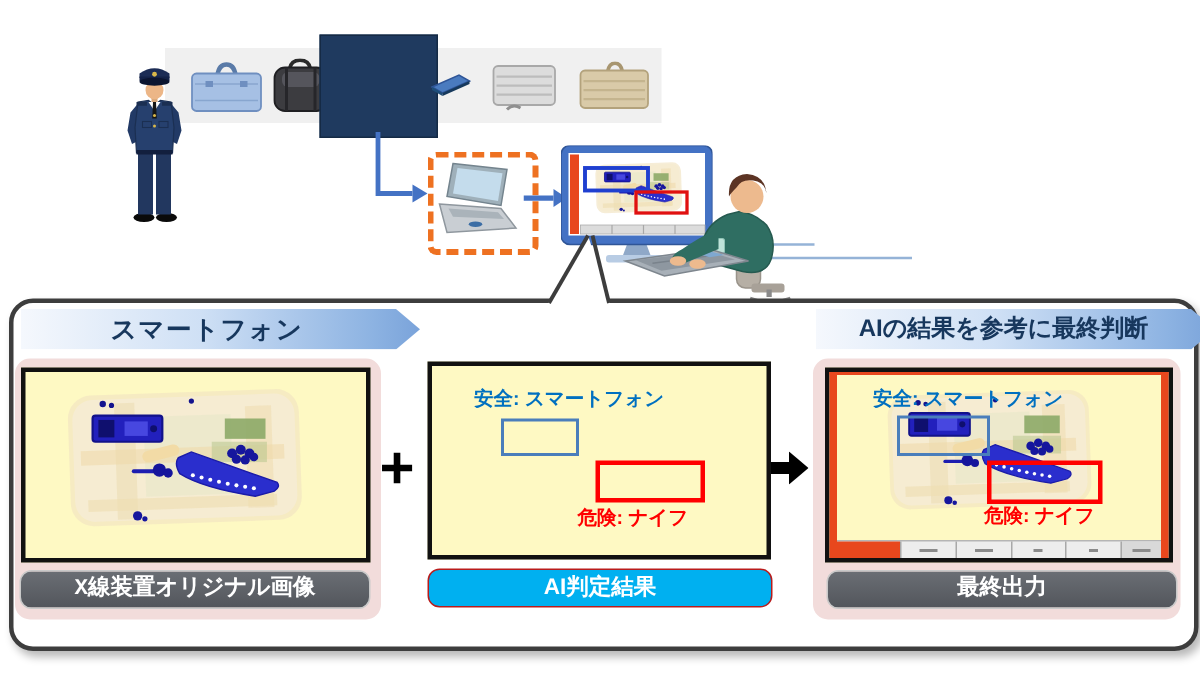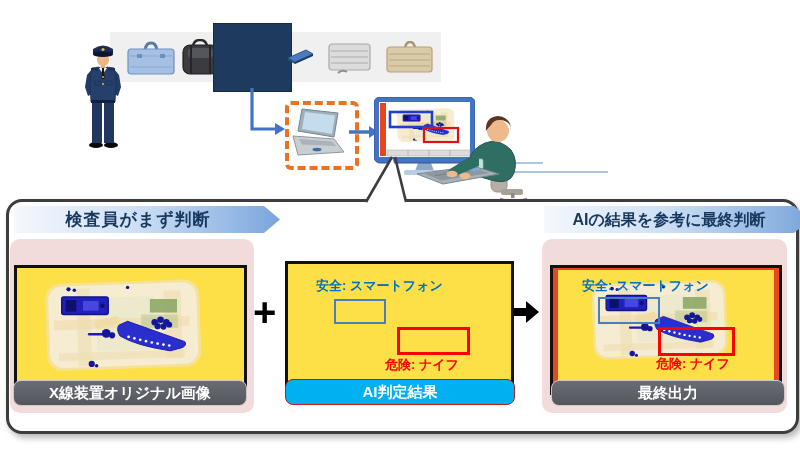--- a/index.html
+++ b/index.html
@@ -12,24 +12,24 @@
   .dashed-box{border:4px dashed #ee7121;border-radius:6px;}
   
   .panel{background:#ffffff;border:3px solid #3d3d3d;border-radius:16px;
          box-shadow:3px 4px 6px rgba(0,0,0,.28);}
   .banner{clip-path:polygon(0 0,calc(100% - 16px) 0,100% 50%,calc(100% - 16px) 100%,0 100%);
           background:linear-gradient(90deg,#f5f8fd 0%,#cfe0f5 45%,#8db3e2 88%,#7aa3da 100%);
           color:#17375d;font-weight:bold;text-align:center;}
   .banner-l{font-size:17px;line-height:27px;letter-spacing:1px;padding-right:18px;}
   .banner-r{font-size:16px;line-height:27px;padding-right:16px;}
   .pink{background:#f2dcdb;border-radius:10px;}
-  .imgbox{background:#fde047;border:3px solid #111111;margin-top:20px;}
+  .imgbox{background:#fef9c3;border:3px solid #111111;}
   .caption{border-radius:8px;color:#ffffff;font-weight:bold;font-size:15px;
            text-align:center;line-height:24px;height:24px;}
-  .cap-gray{background:linear-gradient(#6a6e74,#53565c);border:1px solid #c9c9c9;}
+  .cap-gray{background:linear-gradient(#6a6e74,#53565c);border:1px solid #c9c9c9;font-family:Liberation Mono, monospace;}
   .cap-cyan{background:#00b0f0;border:1px solid #b91c1c;}
   .plus{font-size:40px;font-weight:900;color:#000;line-height:30px;}
   .safe-text{color:#0070c0;font-weight:bold;font-size:13px;white-space:nowrap;}
   .danger-text{color:#ff0000;font-weight:bold;font-size:13px;white-space:nowrap;}
   .bbox-blue{border:2px solid #4a7ebb;}
   .bbox-red{border:3px solid #ff0000;}
   .alert-frame{position:absolute;inset:0;border-left:5px solid #e8471d;
                border-right:5px solid #e8471d;border-top:2px solid #e8471d;}
   .alert-toolbar{position:absolute;left:5px;right:5px;bottom:0;height:11px;background:#ededed;
                  border-top:1px solid #b5b5b5;display:flex;align-items:center;}
@@ -222,21 +222,21 @@
   </svg>
 
   <div class="abs panel" style="left:6px;top:199px;width:787px;height:229px;"></div>
   <svg class="abs" style="left:358px;top:152px;" width="60" height="54" viewBox="0 0 60 54">
     <polygon points="34,5 49,51 7,51" fill="#ffffff"></polygon>
     <line x1="34" y1="5" x2="8" y2="50" stroke="#3d3d3d" stroke-width="2.6"></line>
     <line x1="37" y1="5" x2="48" y2="50" stroke="#3d3d3d" stroke-width="2.6"></line>
   </svg>
 
   <div class="abs banner banner-l" style="left:14px;top:206px;width:248px;height:27px;">
-    <span>検査員がまず判断</span>
+    <span>スマートフォン</span>
   </div>
   <div class="abs banner banner-r" style="left:544px;top:206px;width:250px;height:27px;">
     <span>AIの結果を参考に最終判断</span>
   </div>
 
   <div class="abs pink" style="left:10px;top:239px;width:244px;height:174px;"></div>
   <div class="abs imgbox" style="left:14px;top:245px;width:227px;height:124px;">
     <svg width="227" height="124" viewBox="0 0 230 128">
       <use href="#xray"></use>
     </svg>

